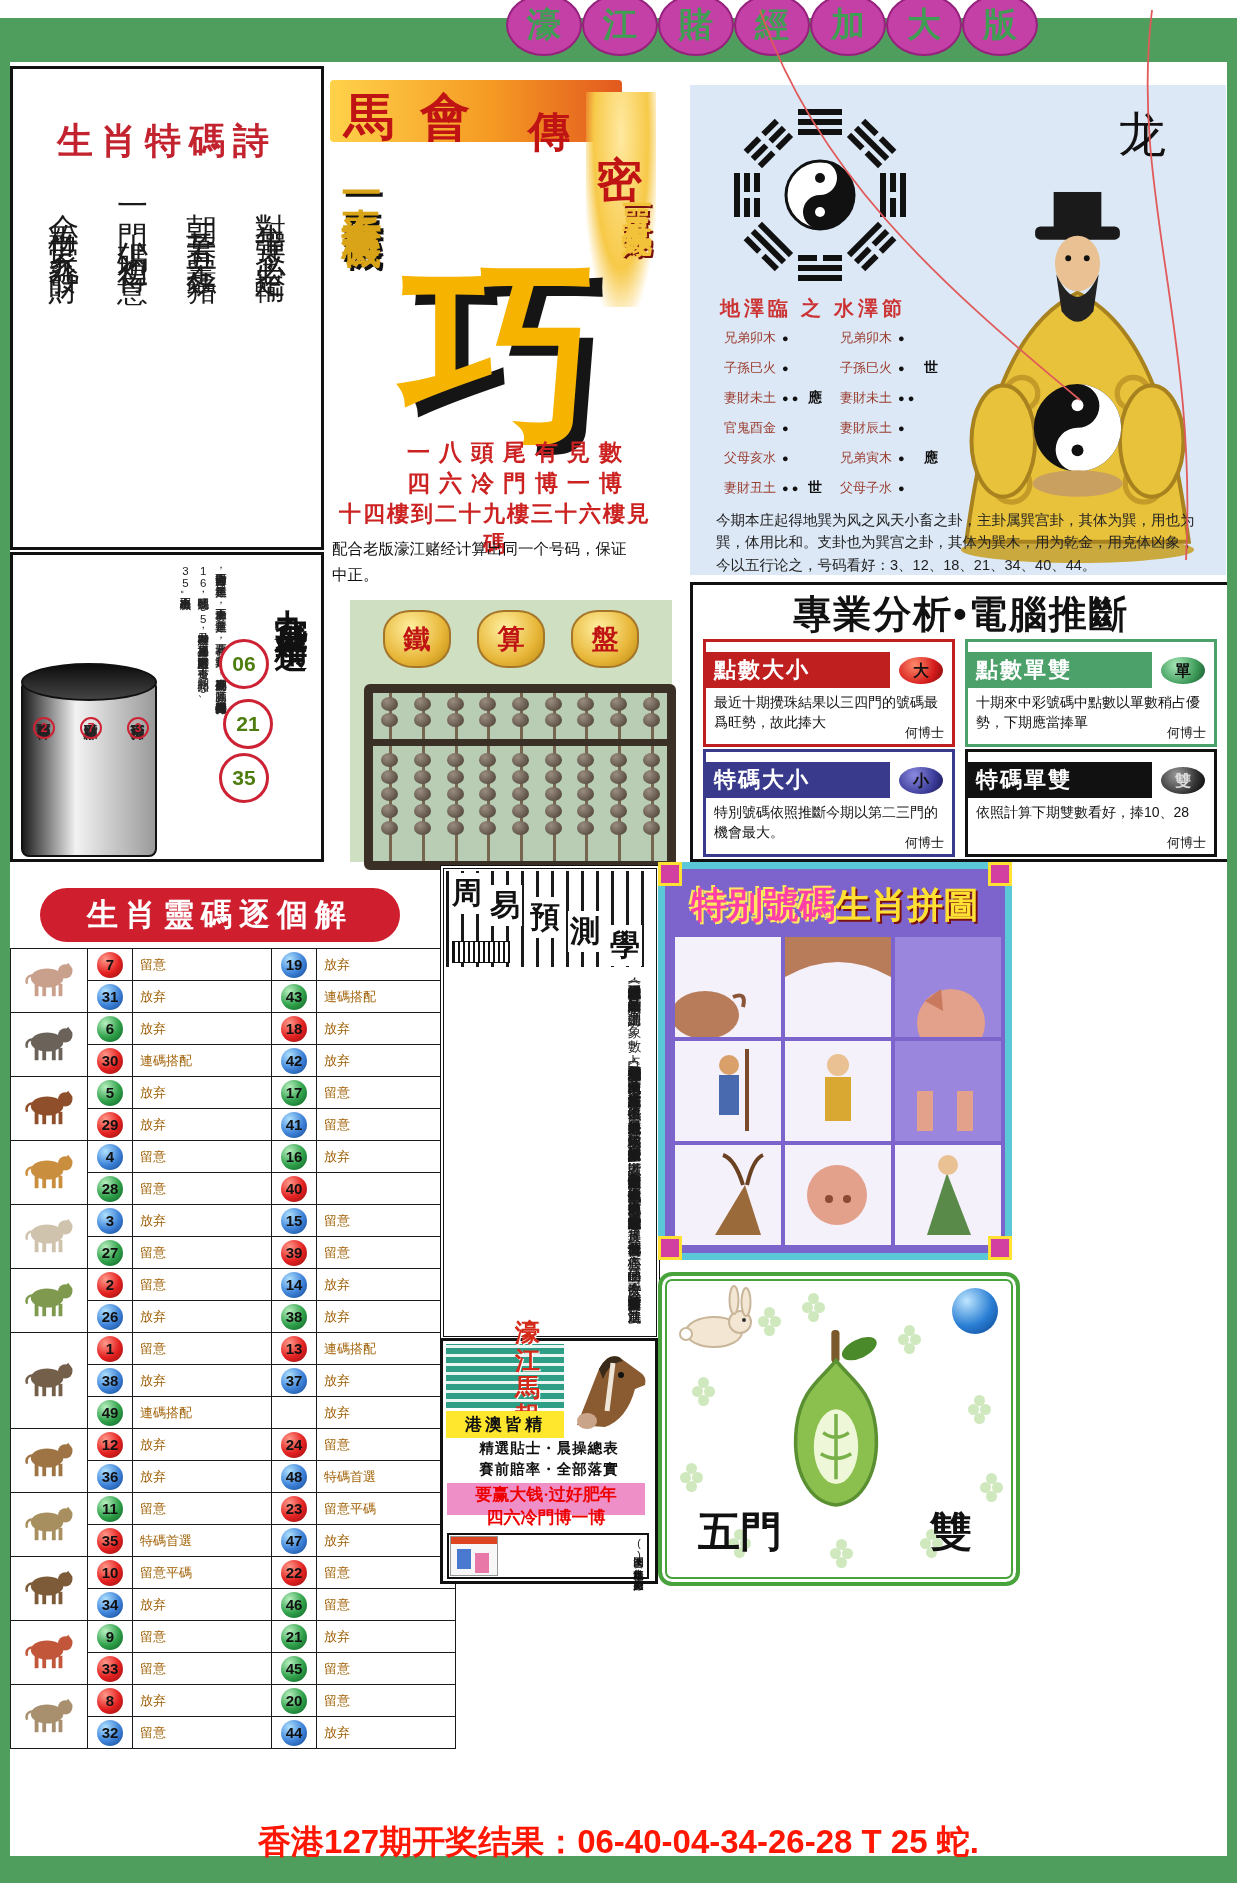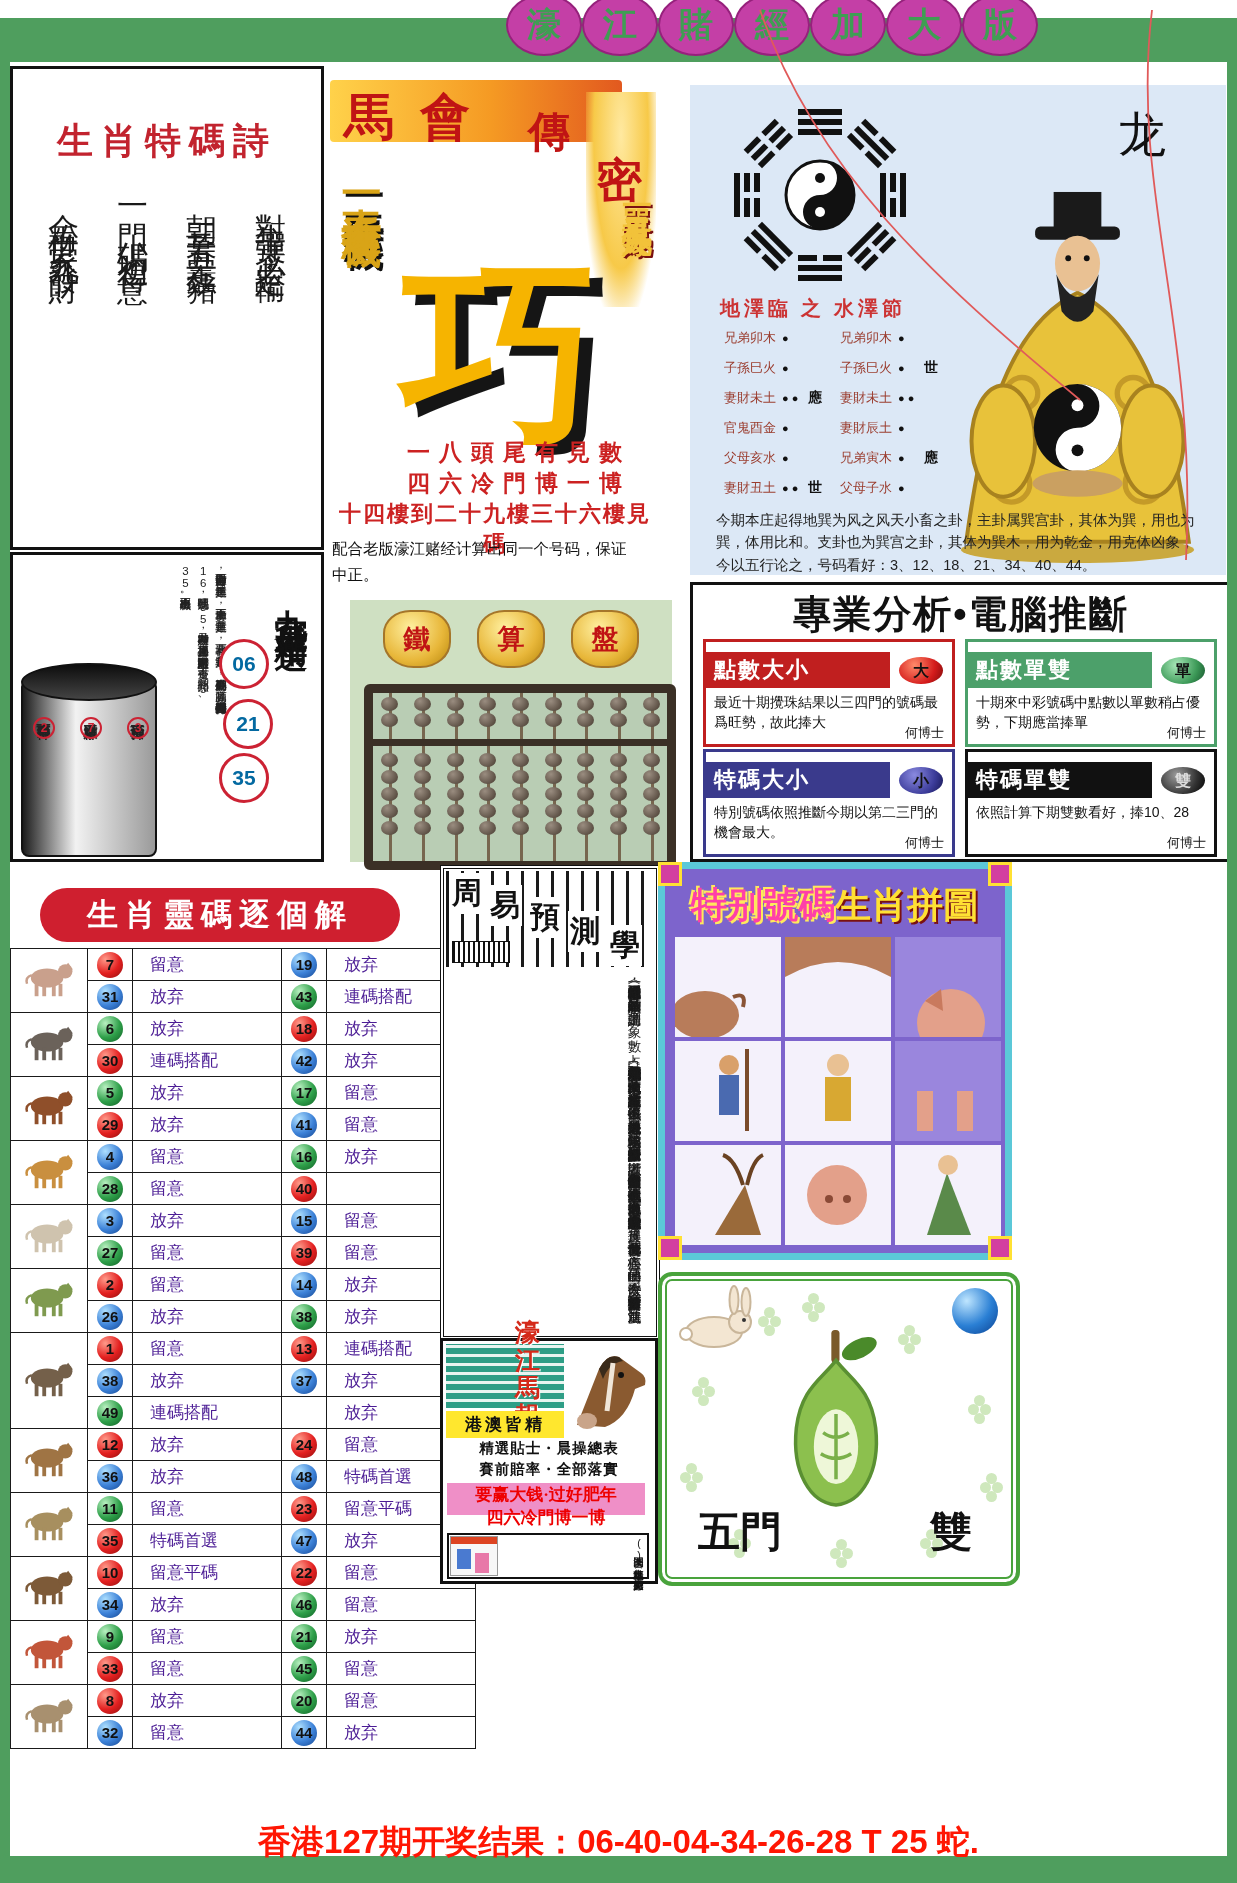--- a/index.html
+++ b/index.html
@@ -18,21 +18,21 @@
   
   .poem{position:absolute;left:10px;top:66px;width:308px;height:478px;border:3px solid #111;background:#fff;}
   .poem-title{position:absolute;left:0;top:48px;width:100%;text-align:center;color:#c2232e;font-size:36px;font-weight:bold;letter-spacing:8px;}
   .poem-cols{position:absolute;left:16px;top:120px;right:16px;bottom:10px;display:flex;justify-content:space-around;}
   .pcol{writing-mode:vertical-rl;text-orientation:upright;font-size:31px;line-height:1.2;color:#1a1a1a;letter-spacing:10px;}
   
   .ninestar{position:absolute;left:10px;top:552px;width:308px;height:304px;border:3px solid #111;background:#fff;}
   .ns-body{position:absolute;right:92px;top:10px;height:150px;width:190px;writing-mode:vertical-rl;text-orientation:upright;
            font-size:11.5px;line-height:1.55;color:#222;overflow:hidden;}
   .ns-title{position:absolute;right:8px;top:28px;writing-mode:vertical-rl;text-orientation:upright;font-size:33px;font-weight:bold;color:#111;letter-spacing:6px;}
-  .pick{position:absolute;width:44px;height:44px;border:3px solid #c23;border-radius:50%;color:#0369a1;font-size:21px;font-weight:bold;
+  .pick{position:absolute;width:44px;height:44px;border:3px solid #c23;border-radius:50%;color:#4d7c0f;font-size:21px;font-weight:bold;
         text-align:center;line-height:44px;background:#fff;}
   .cylinder{position:absolute;left:8px;top:122px;width:132px;height:176px;background:linear-gradient(90deg,#1c1c1c,#f2f2f2 40%,#9a9a9a);
             border-radius:10px 10px 8px 8px;border:2px solid #111;}
   .cylinder::before{content:"";position:absolute;left:-2px;top:-16px;width:132px;height:34px;border-radius:50%;
             background:linear-gradient(180deg,#0d0d0d,#444);border:2px solid #111;}
   .cyl-lines{position:absolute;left:10px;top:34px;right:6px;display:flex;justify-content:space-between;}
   .cyl-line{writing-mode:vertical-rl;text-orientation:upright;font-size:14px;font-weight:bold;color:#222;display:flex;align-items:center;}
   .cdig{display:inline-block;width:18px;height:18px;border:2px solid #c23;border-radius:50%;color:#c23;font-size:12px;line-height:18px;
         text-align:center;margin-top:4px;writing-mode:horizontal-tb;}
   
@@ -87,21 +87,21 @@
   .t-green{border-color:#4ca06a}.t-green .hd{background:#4ca06a}.t-green .bchar{background:radial-gradient(circle at 35% 30%,#a8e8b8,#3d9a58 60%,#14512a);color:#111;}
   .t-indigo{border-color:#3a3a8c}.t-indigo .hd{background:#3a3a8c}.t-indigo .bchar{background:radial-gradient(circle at 35% 30%,#8a8ae0,#3c3c9a 60%,#14144e);color:#111;}
   .t-black{border-color:#111}.t-black .hd{background:#111}.t-black .bchar{background:radial-gradient(circle at 35% 30%,#9a9a9a,#333 60%,#000);color:#ddd;}
   
   .zbanner{position:absolute;left:40px;top:888px;width:360px;height:54px;background:#cf1f2f;border-radius:27px;
            color:#fff;font-size:31px;font-weight:bold;text-align:center;line-height:54px;letter-spacing:7px;font-family:"Liberation Serif",serif;}
   .ztab{position:absolute;left:10px;top:948px;border-collapse:collapse;background:#fff;}
   .ztab td{border:1.8px solid #1a1a1a;height:31px;padding:0;}
   .ztab .an{width:76px;text-align:center;}
   .ztab .bc{width:44px;text-align:center;}
-  .ztab .lb{width:131px;font-size:17px;color:#4c1d95;padding-left:17px;}
+  .ztab .lb{width:131px;font-size:13px;color:#a16207;padding-left:7px;}
   .ani{width:62px;height:44px;}
   .ball{display:inline-block;width:26px;height:26px;border-radius:50%;text-align:center;line-height:26px;font-weight:bold;font-size:15px;color:#111;}
   .ball[data-color="r"]{background:radial-gradient(circle at 32% 28%,#ff9a8a,#e32020 55%,#8f0f0f);}
   .ball[data-color="b"]{background:radial-gradient(circle at 32% 28%,#aee0ff,#3d82d8 55%,#14448f);}
   .ball[data-color="g"]{background:radial-gradient(circle at 32% 28%,#b8f0c0,#2fa04a 55%,#0f5f24);}
   .ball:not([data-color]){visibility:hidden;}
   
   .zhouyi{position:absolute;left:440px;top:865px;width:212px;height:467px;border:4px double #111;background:#fff;}
   .zy-head{position:absolute;left:2px;top:2px;right:2px;height:96px;background:repeating-linear-gradient(90deg,#1a1a1a 0 3px,#fff 3px 15px);}
   .zy-c{position:absolute;font-size:30px;font-weight:bold;color:#111;background:#fff;padding:0 2px;font-family:"Liberation Serif",serif;}

